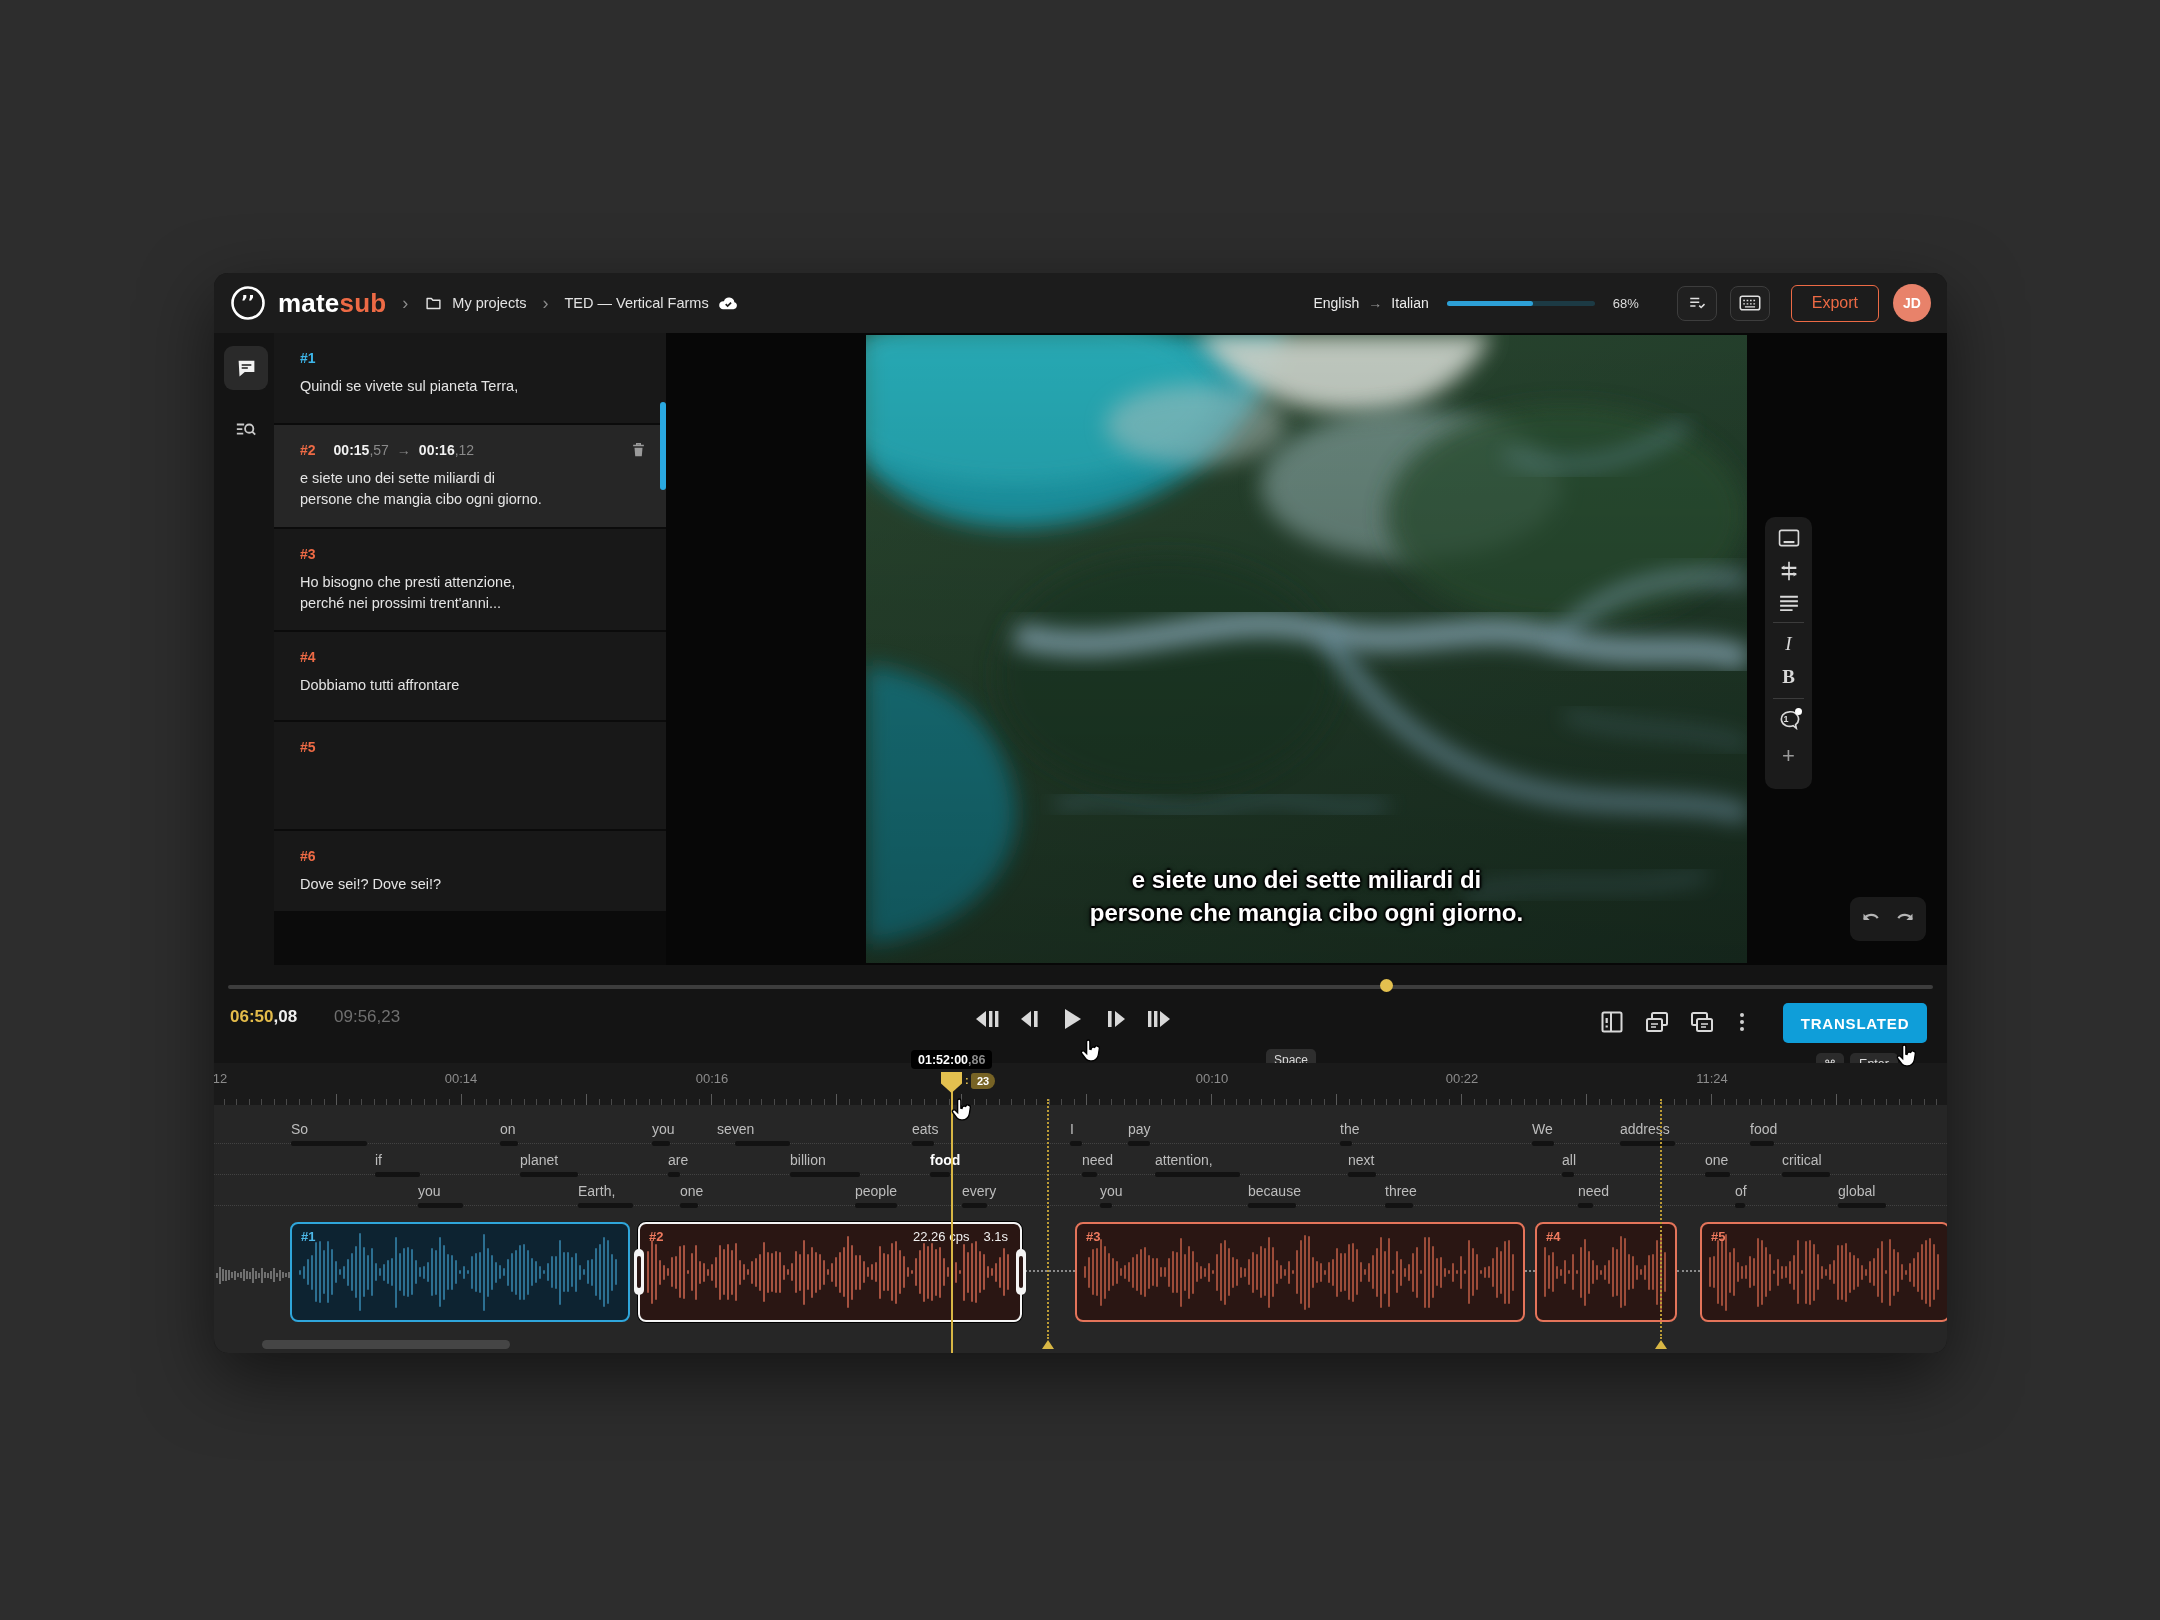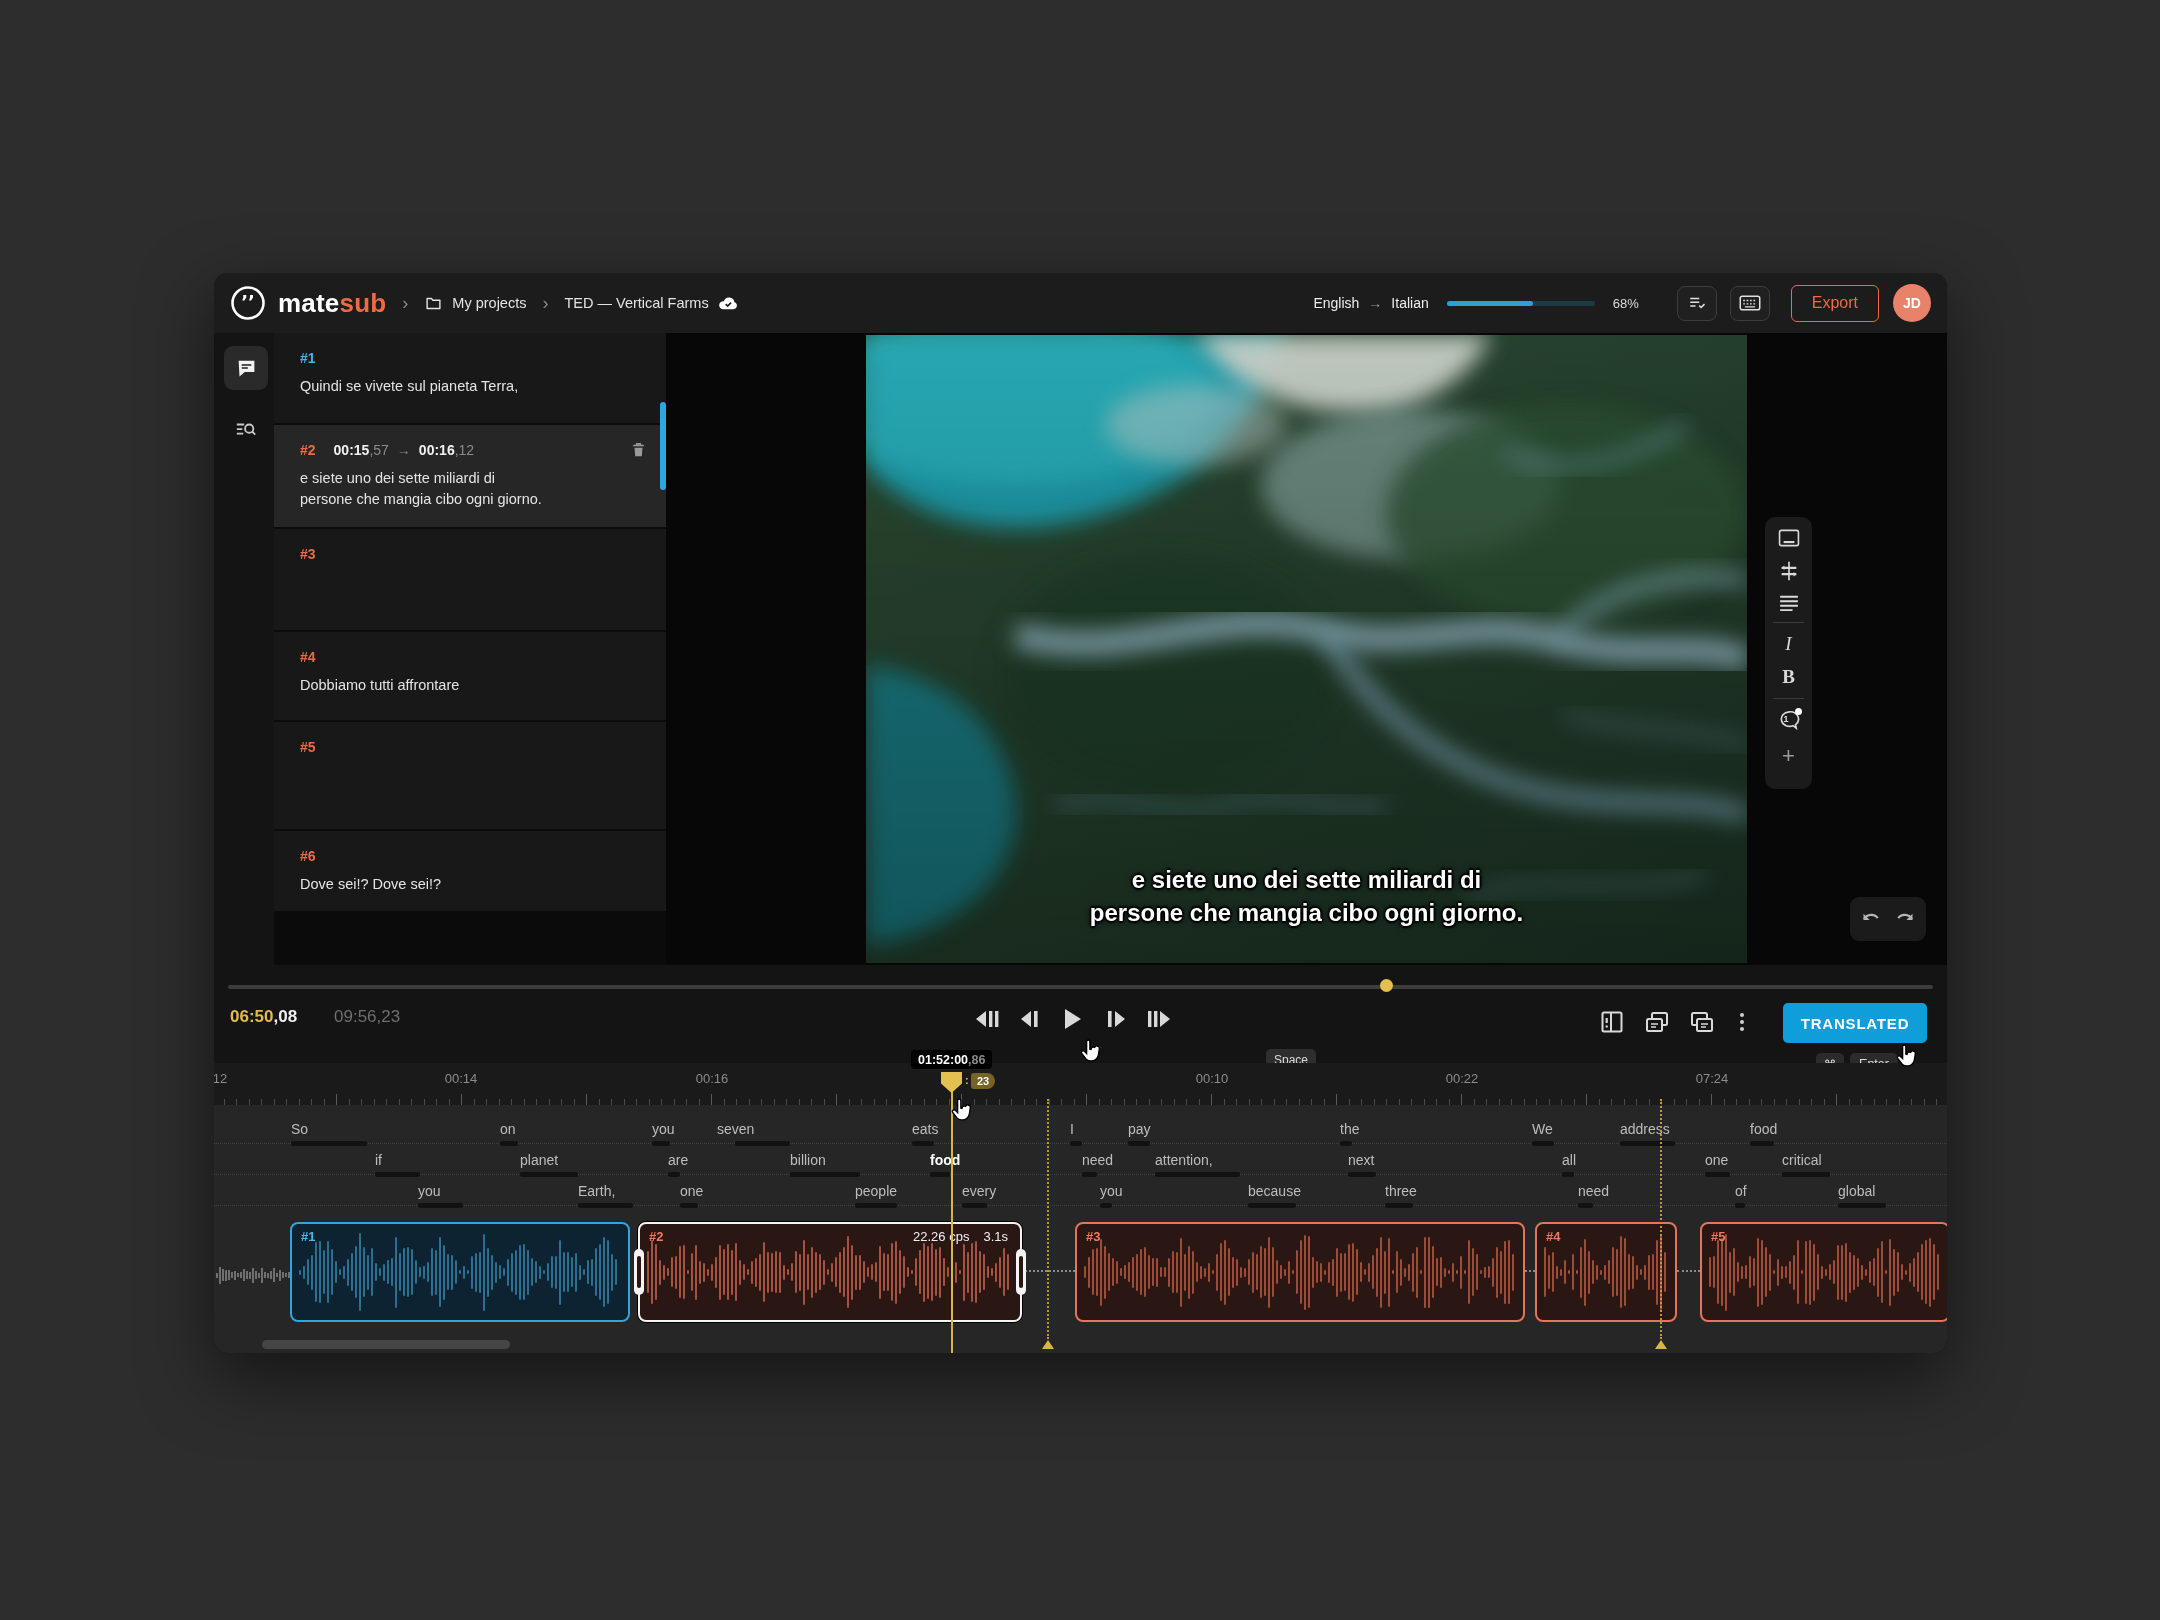--- a/index.html
+++ b/index.html
@@ -219,20 +219,24 @@
           </div>
           <div class="item-text">
             <div>e siete uno dei sette miliardi di</div>
             <div>persone che mangia cibo ogni giorno.</div>
           </div>
         </div>
         <div class="subtitle-item" style="height: 101px;">
           <div class="item-head">
             <span class="item-id orange">#3</span>
           </div>
+          <div class="item-text">
+            <div>Ho bisogno che presti attenzione,</div>
+            <div>perché nei prossimi trent'anni...</div>
+          </div>
         </div>
         <div class="subtitle-item" style="height: 88px;">
           <div class="item-head">
             <span class="item-id orange">#4</span>
           </div>
           <div class="item-text">
             <div>Dobbiamo tutti affrontare</div>
           </div>
         </div>
         <div class="subtitle-item" style="height: 107px;">
@@ -404,21 +408,21 @@
   <div class="translated-btn">TRANSLATED</div>
   <div class="kbd mod">⌘</div>
   <div class="kbd enter">Enter</div>
 
   <div class="ruler" id="ruler">
       <span class="rlabel" style="left: -3px;">00:12</span>
       <span class="rlabel" style="left: 247px;">00:14</span>
       <span class="rlabel" style="left: 498px;">00:16</span>
       <span class="rlabel" style="left: 998px;">00:10</span>
       <span class="rlabel" style="left: 1248px;">00:22</span>
-      <span class="rlabel" style="left: 1498px;">07:24</span>
+      <span class="rlabel" style="left: 1498px;">11:24</span>
       <span class="tick" style="left: 9.5px;"></span>
       <span class="tick" style="left: 22px;"></span>
       <span class="tick" style="left: 34.5px;"></span>
       <span class="tick" style="left: 47px;"></span>
       <span class="tick" style="left: 59.5px;"></span>
       <span class="tick" style="left: 72px;"></span>
       <span class="tick" style="left: 84.5px;"></span>
       <span class="tick" style="left: 97px;"></span>
       <span class="tick" style="left: 109.5px;"></span>
       <span class="tick tall" style="left: 122px;"></span>

